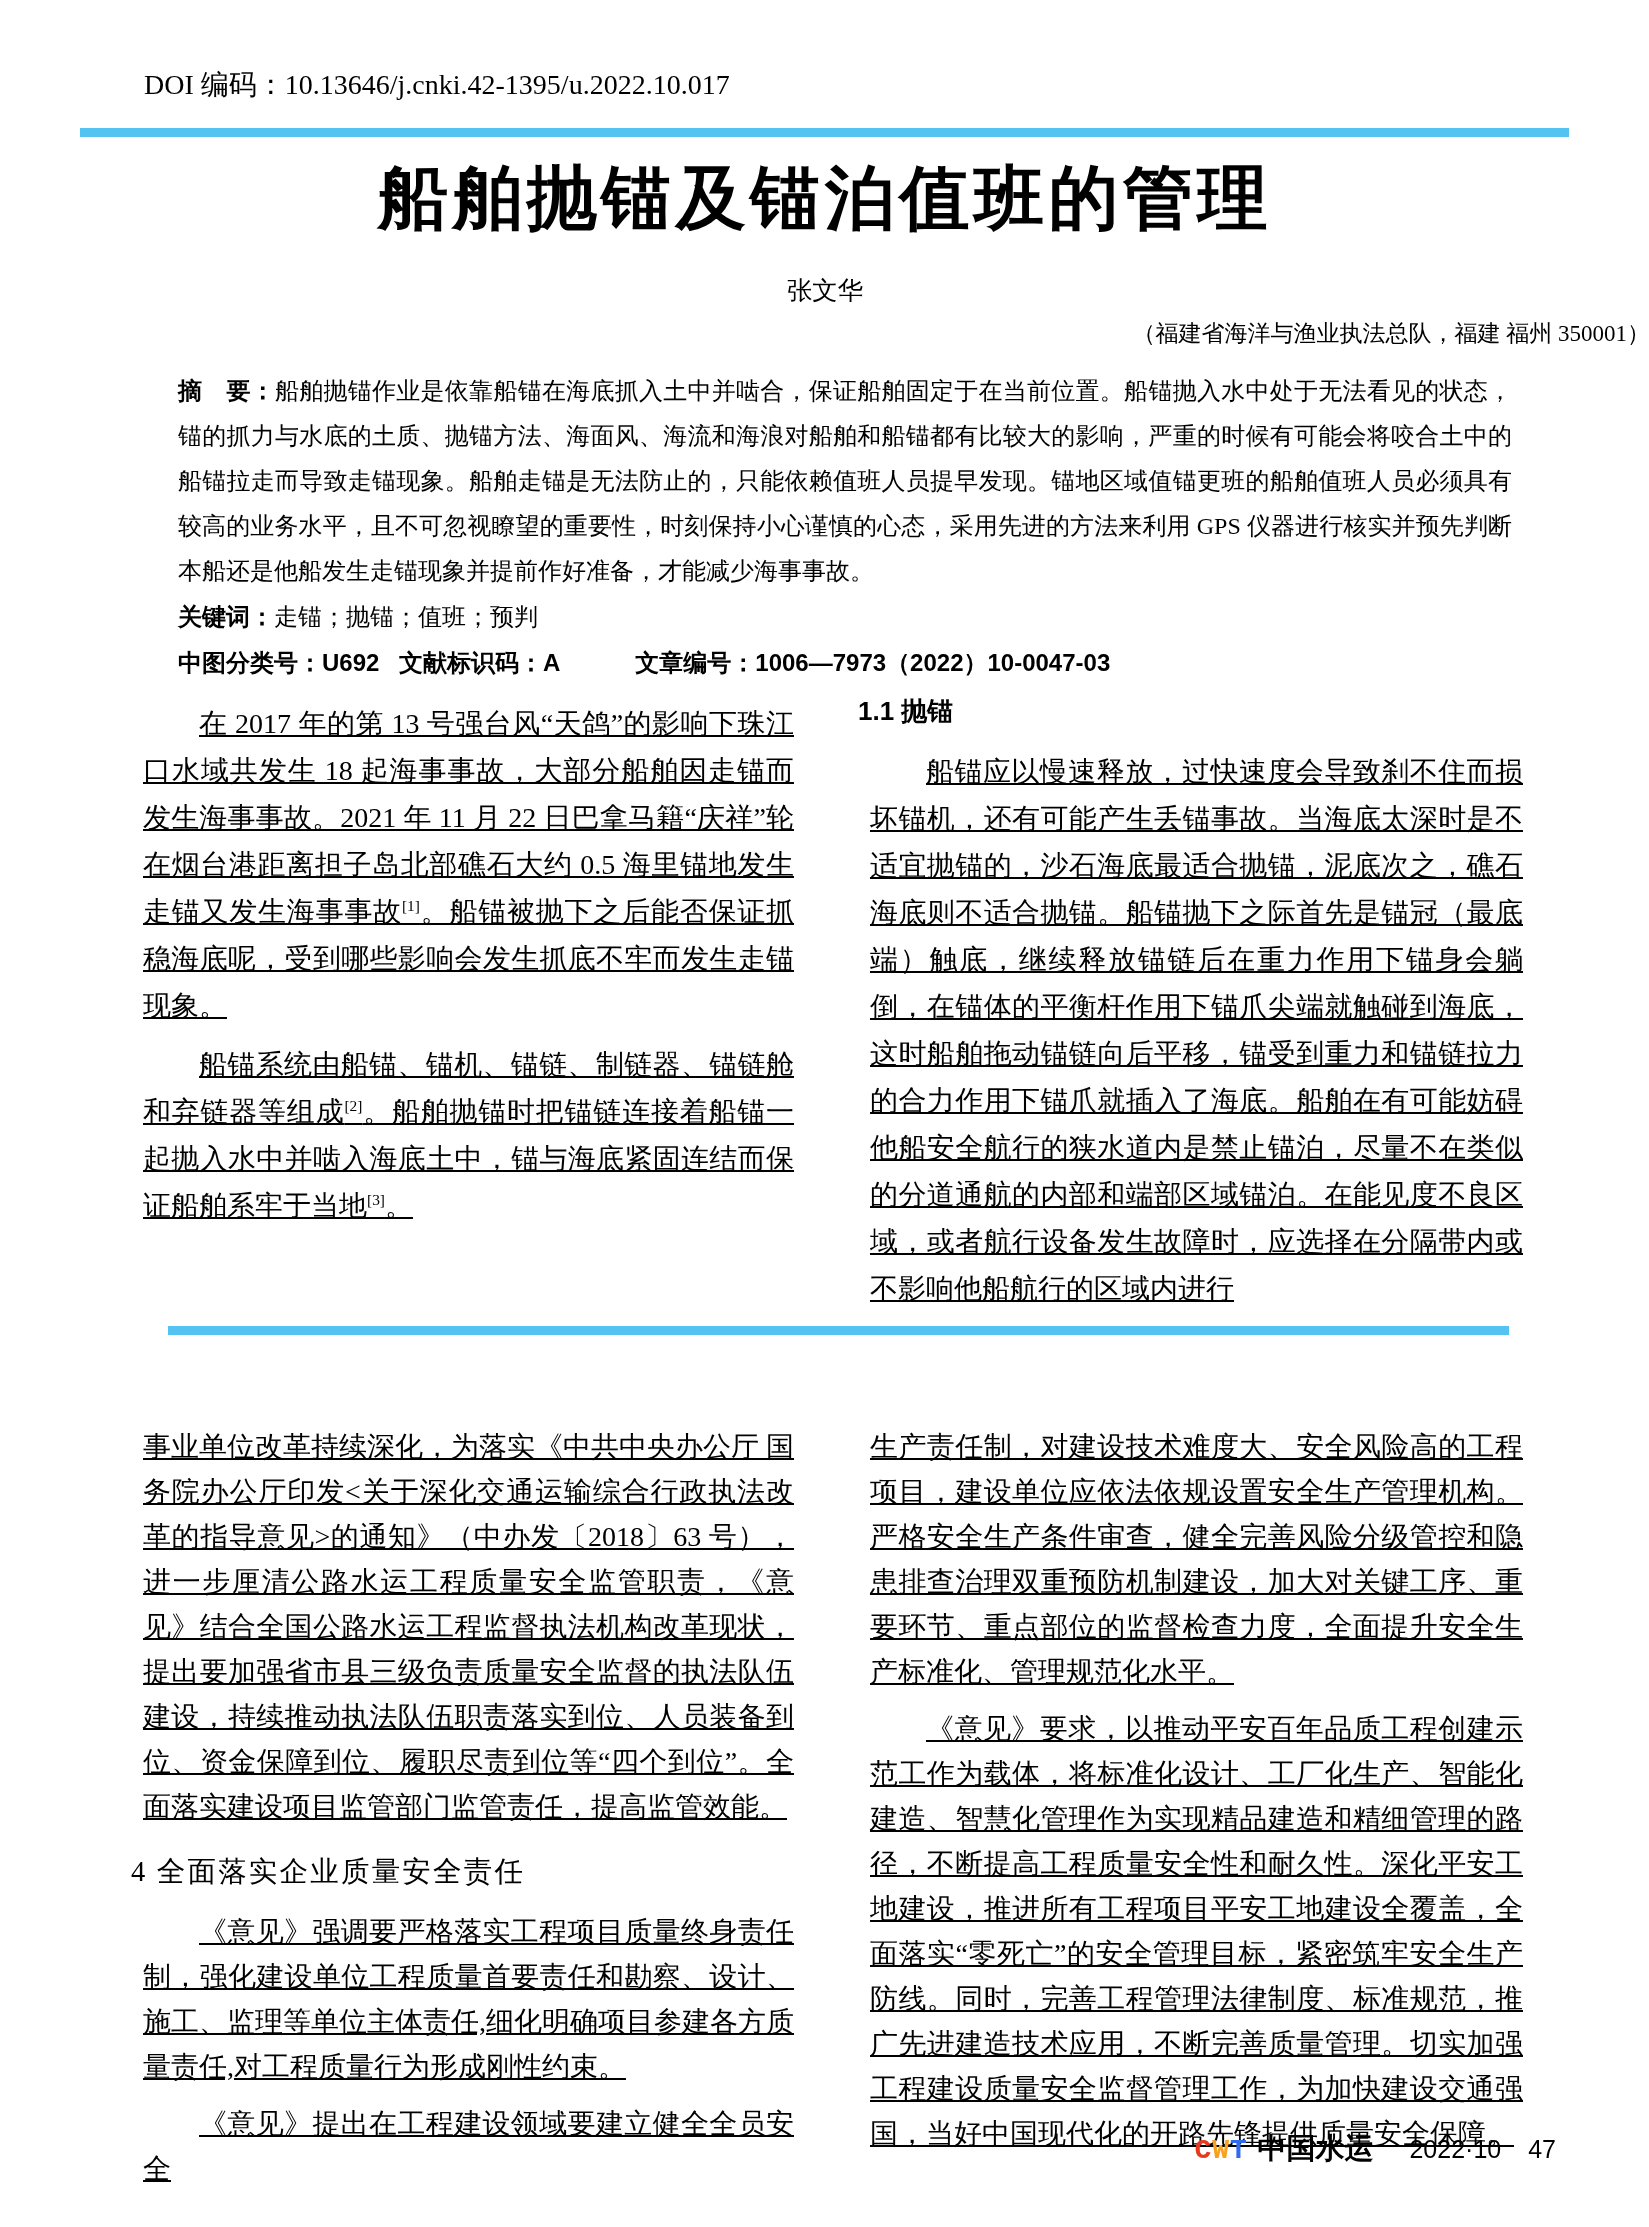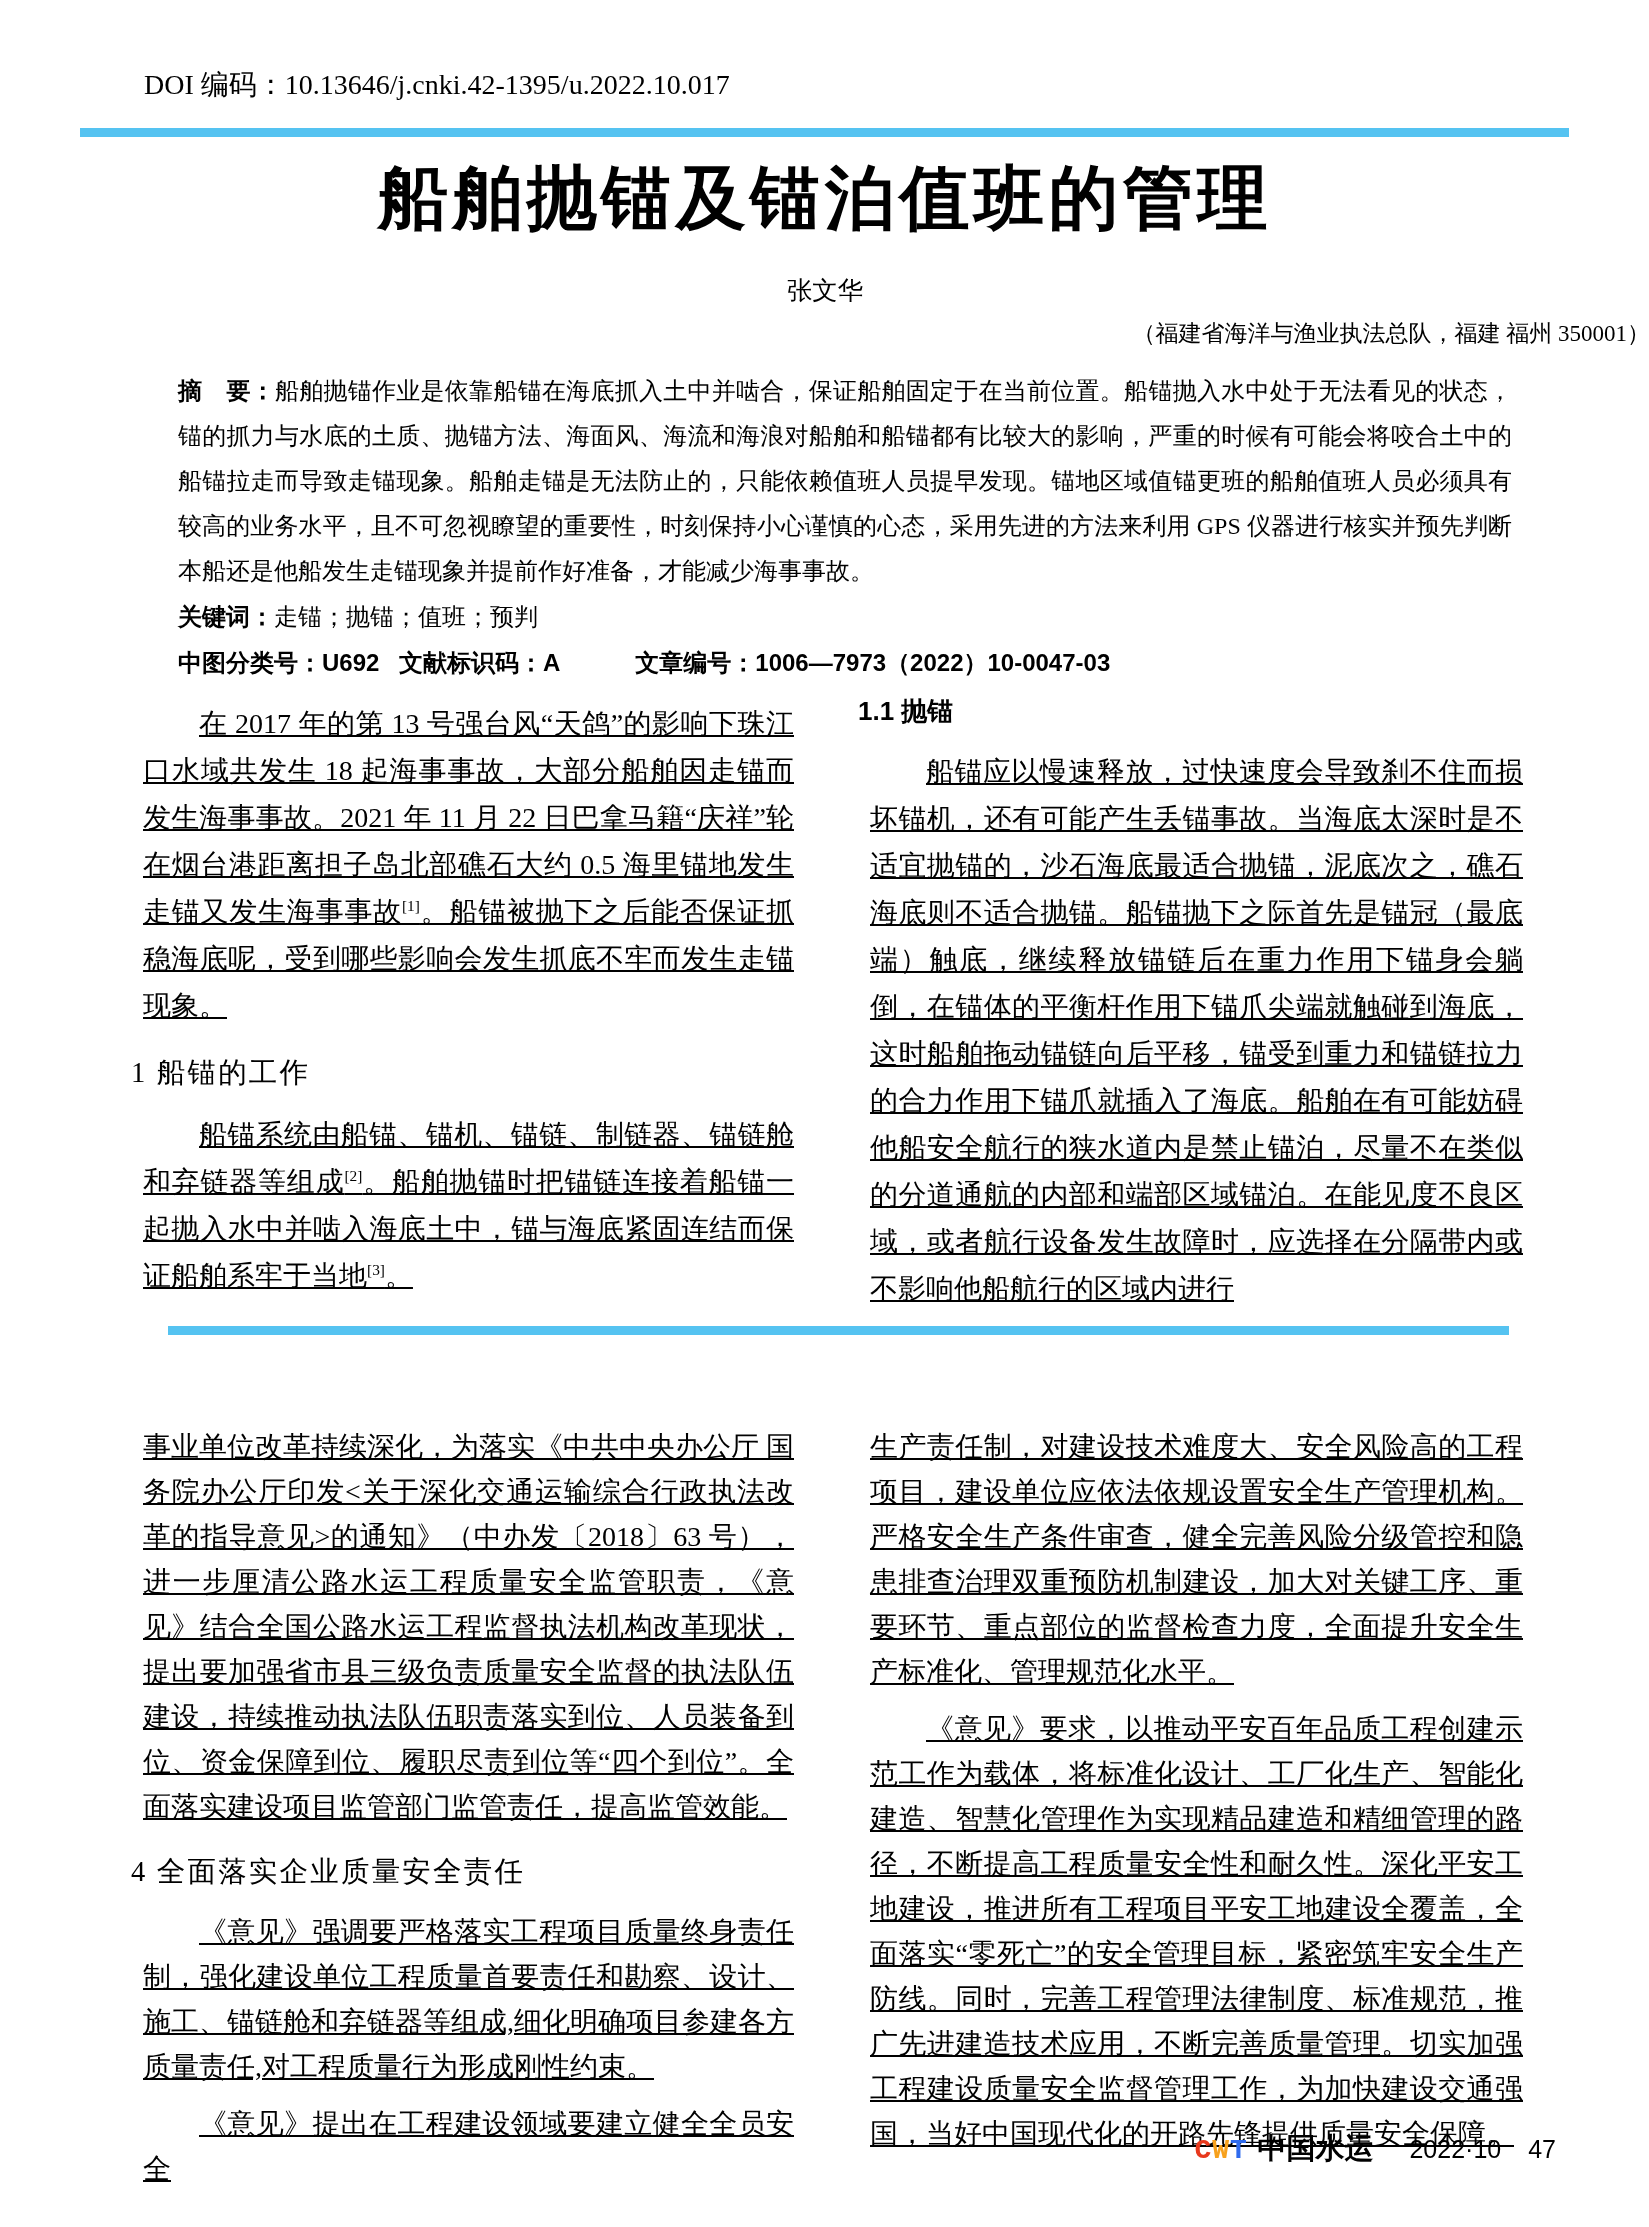--- a/index.html
+++ b/index.html
@@ -58,35 +58,34 @@
   <div class="affil">（福建省海洋与渔业执法总队，福建 福州 350001）</div>
 
   <div class="abstract">
     <p><span class="lbl-hei">摘　要：</span><span>船舶抛锚作业是依靠船锚在海底抓入土中并啮合，保证船舶固定于在当前位置。船锚抛入水中处于无法看见的状态，锚的抓力与水底的土质、抛锚方法、海面风、海流和海浪对船舶和船锚都有比较大的影响，严重的时候有可能会将咬合土中的船锚拉走而导致走锚现象。船舶走锚是无法防止的，只能依赖值班人员提早发现。锚地区域值锚更班的船舶值班人员必须具有较高的业务水平，且不可忽视瞭望的重要性，时刻保持小心谨慎的心态，采用先进的方法来利用 GPS 仪器进行核实并预先判断本船还是他船发生走锚现象并提前作好准备，才能减少海事事故。</span></p>
     <p class="kw-line"><span class="lbl-hei">关键词：</span><span>走锚；抛锚；值班；预判</span></p>
     <p class="meta-line"><span>中图分类号：</span><span>U692</span><span class="meta-gap-s"></span><span>文献标识码：</span><span>A</span><span class="meta-gap-l"></span><span>文章编号：</span><span>1006—7973（2022）10-0047-03</span></p>
   </div>
 
   <div class="col col-tl">
     <p class="indent"><span>在 2017 年的第 13 号强台风“天鸽”的影响下珠江口水域共发生 18 起海事事故，大部分船舶因走锚而发生海事事故。2021 年 11 月 22 日巴拿马籍“庆祥”轮在烟台港距离担子岛北部礁石大约 0.5 海里锚地发生走锚又发生海事事故</span><sup class="ref">[1]</sup><span>。船锚被抛下之后能否保证抓稳海底呢，受到哪些影响会发生抓底不牢而发生走锚现象。</span></p>
-    <h2 class="h-kai">1 船锚的工作</h2>
     <p class="indent"><span>船锚系统由船锚、锚机、锚链、制链器、锚链舱和弃链器等组成</span><sup class="ref">[2]</sup><span>。船舶抛锚时把锚链连接着船锚一起抛入水中并啮入海底土中，锚与海底紧固连结而保证船舶系牢于当地</span><sup class="ref">[3]</sup><span>。</span></p>
   </div>
 
   <div class="col col-tr">
     <h3 class="h-hei">1.1 抛锚</h3>
     <p class="indent">船锚应以慢速释放，过快速度会导致刹不住而损坏锚机，还有可能产生丢锚事故。当海底太深时是不适宜抛锚的，沙石海底最适合抛锚，泥底次之，礁石海底则不适合抛锚。船锚抛下之际首先是锚冠（最底端）触底，继续释放锚链后在重力作用下锚身会躺倒，在锚体的平衡杆作用下锚爪尖端就触碰到海底，这时船舶拖动锚链向后平移，锚受到重力和锚链拉力的合力作用下锚爪就插入了海底。船舶在有可能妨碍他船安全航行的狭水道内是禁止锚泊，尽量不在类似的分道通航的内部和端部区域锚泊。在能见度不良区域，或者航行设备发生故障时，应选择在分隔带内或不影响他船航行的区域内进行</p>
   </div>
 
   <div class="rule rule-mid" style="background-color: rgb(85, 195, 241);"></div>
 
   <div class="col col-bl">
     <p>事业单位改革持续深化，为落实《中共中央办公厅 国务院办公厅印发&lt;关于深化交通运输综合行政执法改革的指导意见&gt;的通知》（中办发〔2018〕63 号），进一步厘清公路水运工程质量安全监管职责，《意见》结合全国公路水运工程监督执法机构改革现状，提出要加强省市县三级负责质量安全监督的执法队伍建设，持续推动执法队伍职责落实到位、人员装备到位、资金保障到位、履职尽责到位等“四个到位”。全面落实建设项目监管部门监管责任，提高监管效能。</p>
     <h2 class="h-kai">4 全面落实企业质量安全责任</h2>
-    <p class="indent">《意见》强调要严格落实工程项目质量终身责任制，强化建设单位工程质量首要责任和勘察、设计、施工、锚链舱和弃链器等组成,细化明确项目参建各方质量责任,对工程质量行为形成刚性约束。</p>
+    <p class="indent">《意见》强调要严格落实工程项目质量终身责任制，强化建设单位工程质量首要责任和勘察、设计、施工、监理等单位主体责任,细化明确项目参建各方质量责任,对工程质量行为形成刚性约束。</p>
     <p class="indent">《意见》提出在工程建设领域要建立健全全员安全</p>
   </div>
 
   <div class="col col-br">
     <p>生产责任制，对建设技术难度大、安全风险高的工程项目，建设单位应依法依规设置安全生产管理机构。严格安全生产条件审查，健全完善风险分级管控和隐患排查治理双重预防机制建设，加大对关键工序、重要环节、重点部位的监督检查力度，全面提升安全生产标准化、管理规范化水平。</p>
     <p class="indent">《意见》要求，以推动平安百年品质工程创建示范工作为载体，将标准化设计、工厂化生产、智能化建造、智慧化管理作为实现精品建造和精细管理的路径，不断提高工程质量安全性和耐久性。深化平安工地建设，推进所有工程项目平安工地建设全覆盖，全面落实“零死亡”的安全管理目标，紧密筑牢安全生产防线。同时，完善工程管理法律制度、标准规范，推广先进建造技术应用，不断完善质量管理。切实加强工程建设质量安全监督管理工作，为加快建设交通强国，当好中国现代化的开路先锋提供质量安全保障。</p>
   </div>
 
   <div class="footer">
     <span class="logo"><span style="color: rgb(232, 57, 29);">C</span><span style="color: rgb(247, 161, 28);">W</span><span style="color: rgb(47, 107, 238);">T</span></span><span class="journal">中国水运</span><span class="issue">2022·10</span><span class="pageno">47</span>

